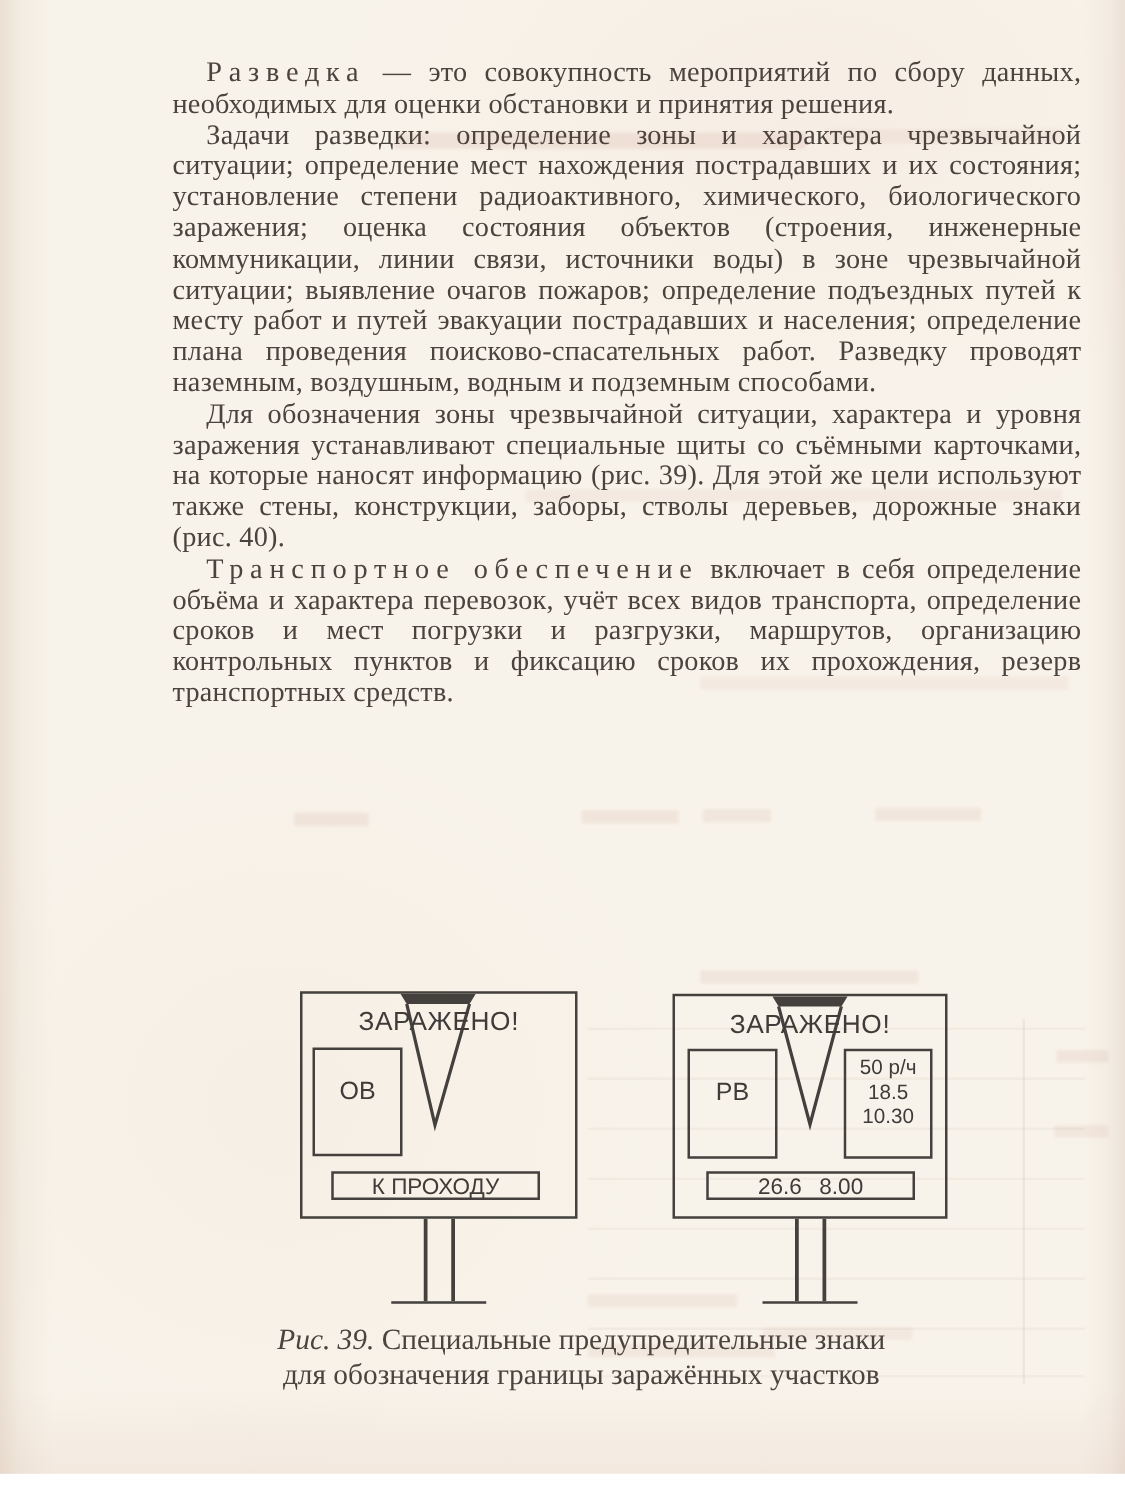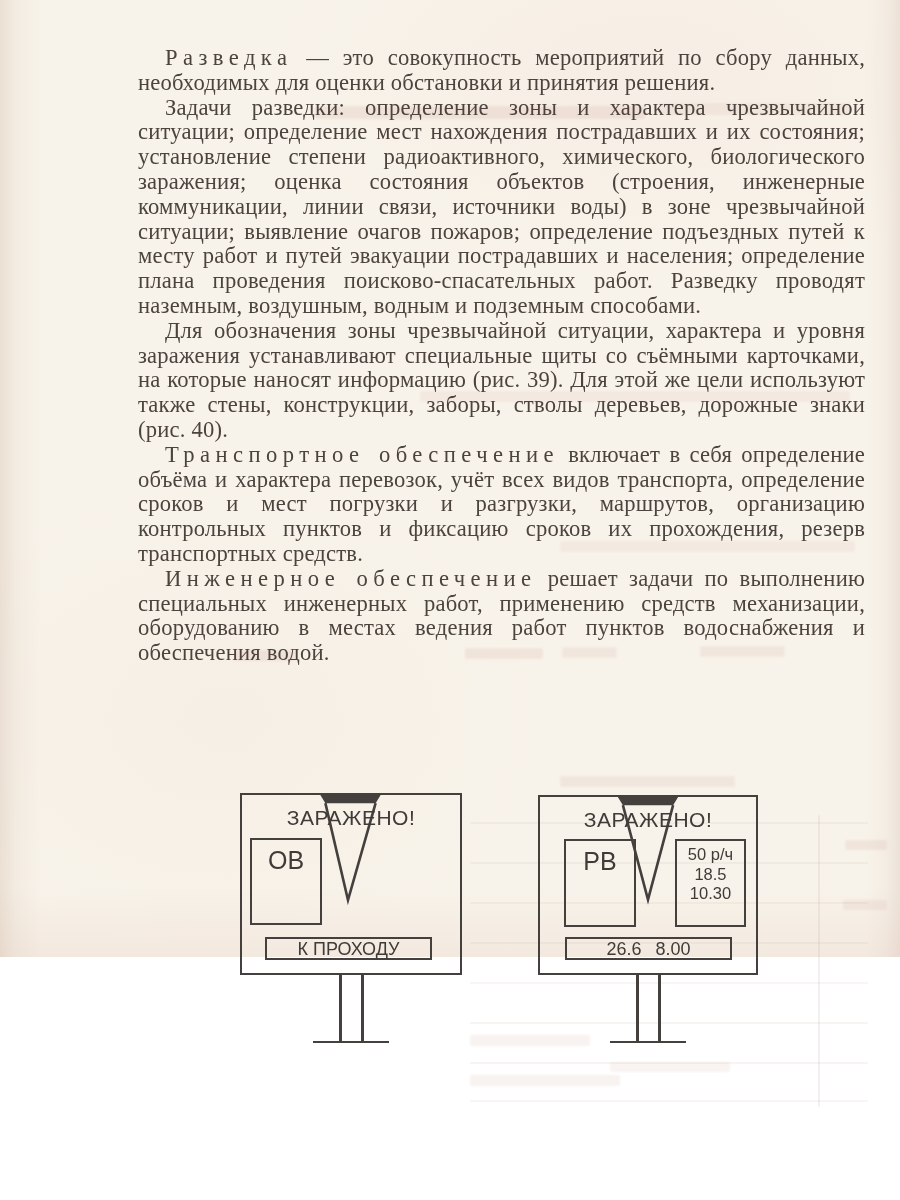--- a/index.html
+++ b/index.html
@@ -1,18 +1,18 @@
 <!DOCTYPE html>
 <html lang="ru"><head>
 <meta charset="utf-8">
 <style>
   html,body { margin:0; padding:0; }
   body { width:900px; height:1200px; position:relative; overflow:hidden;
          font-family:"Liberation Serif","DejaVu Serif",serif; }
-  .page { position:absolute; inset:0; width:900px; height:957px;
+  .page { position:absolute; inset:0; width:900px; height:1179px;
     background:
       radial-gradient(60% 30% at 72% 8%, rgba(233,190,178,.10), rgba(233,190,178,0) 70%),
       radial-gradient(50% 35% at 25% 75%, rgba(225,200,180,.10), rgba(225,200,180,0) 70%),
       linear-gradient(90deg, rgba(201,173,152,.28) 0px, rgba(208,184,164,.12) 16px, rgba(208,184,164,0) 42px),
       linear-gradient(270deg, rgba(196,164,152,.22) 0px, rgba(196,164,152,.08) 14px, rgba(196,164,152,0) 34px),
       linear-gradient(0deg, rgba(222,190,178,.20) 0px, rgba(222,190,178,0) 70px),
       #f8f3ea;
   }
   
   .ghost { position:absolute; inset:0; pointer-events:none; }
@@ -26,22 +26,22 @@
   .lead { letter-spacing:.24em; }
   
   .sign { position:absolute; box-sizing:border-box; border:2.6px solid #43403d;
           font-family:"Liberation Sans","DejaVu Sans",sans-serif; color:#3f3b38; }
   .sign-a { left:240px; top:793px; width:222px; height:182px; }
   .sign-b { left:538px; top:795px; width:220px; height:180px; }
   .vmark { position:absolute; left:0; top:0; width:100%; height:100%; }
   .sign-header { position:absolute; top:11px; left:0; right:0; text-align:center;
     font-size:21px; letter-spacing:.5px; font-weight:400; }
   .sbox { position:absolute; box-sizing:border-box; border:2px solid #43403d; text-align:center; }
-  .lb { left:8px;  top:43px;  width:72px; height:87px; font-size:25px; padding-top:6px; }
-  .sign-b .lb { left:10px; top:42px; height:88px;margin-left:14px; }
+  .lb { left:8px;  top:43px;  width:72px; height:87px; font-size:20px; padding-top:22px; }
+  .sign-b .lb { left:10px; top:42px; height:88px; }
   .rb { left:133px; top:43px; width:71px; height:87px; font-size:16.5px; line-height:19.5px; padding-top:4px; }
   .sign-b .rb { left:135px; top:42px; height:88px; }
   .bb { left:23px; top:142px; width:167px; height:23px; font-size:18px; line-height:20px; }
   .sign-b .bb { left:25px; top:140px; }
   .gap { word-spacing:9px; }
   .post { position:absolute; width:76px; height:66px; border-bottom:2.5px solid #43403d; }
   .post::before, .post::after { content:""; position:absolute; top:0; bottom:0; width:2.5px; background:#43403d; }
   .post::before { left:26px; } .post::after { left:48px; }
   .post-a { left:313px; top:975px; }
   .post-b { left:610px; top:975px; }
@@ -80,21 +80,20 @@
     <i class="ln" style="left:470px; top:1022px; width:398px; height:2px; opacity:.10;"></i>
     <i class="ln" style="left:470px; top:1062px; width:398px; height:2px; opacity:.10;"></i>
     <i class="ln" style="left:470px; top:1100px; width:398px; height:2px; opacity:.09;"></i>
   </div>
 
   <div class="text-block">
     <p class="para"><span class="lead">Разведка</span><span> — это совокупность мероприятий по сбору данных, необходимых для оценки обстановки и принятия решения.</span></p>
     <p class="para"><span>Задачи разведки: определение зоны и характера чрезвычайной ситуации; определение мест нахождения пострадавших и их состояния; установление степени радиоактивного, химического, биологического заражения; оценка состояния объектов (строения, инженерные коммуникации, линии связи, источники воды) в зоне чрезвычайной ситуации; выявление очагов пожаров; определение подъездных путей к месту работ и путей эвакуации пострадавших и населения; определение плана проведения поисково-спасательных работ. Разведку проводят наземным, воздушным, водным и подземным способами.</span></p>
     <p class="para"><span>Для обозначения зоны чрезвычайной ситуации, характера и уровня заражения устанавливают специальные щиты со съёмными карточками, на которые наносят информацию (рис. 39). Для этой же цели используют также стены, конструкции, заборы, стволы деревьев, дорожные знаки (рис. 40).</span></p>
     <p class="para"><span class="lead">Транспортное обеспечение</span><span> включает в себя определение объёма и характера перевозок, учёт всех видов транспорта, определение сроков и мест погрузки и разгрузки, маршрутов, организацию контрольных пунктов и фиксацию сроков их прохождения, резерв транспортных средств.</span></p>
-    <p class="para"><span class="lead">Инженерное обеспечение</span><span> решает задачи по выполнению специальных инженерных работ, применению средств механизации, оборудованию в местах ведения работ пунктов водоснабжения и обеспечения водой.</span></p>
   </div>
 
   <div class="sign sign-a">
     <svg class="vmark" viewBox="0 0 217 177" xmlns="http://www.w3.org/2000/svg">
       <polygon points="78,0 138,0 133,8 83,8" fill="#43403d"></polygon>
       <polyline points="83,8 105.5,104.5 133,8" fill="none" stroke="#43403d" stroke-width="2.6"></polyline>
     </svg>
     <div class="sign-header">ЗАРАЖЕНО!</div>
     <div class="sbox lb"><span>ОВ</span></div>
     <div class="sbox bb">К ПРОХОДУ</div>
@@ -112,15 +111,19 @@
       <div>18.5</div>
       <div>10.30</div>
       <div></div>
     </div>
     <div class="sbox bb gap">26.6 8.00</div>
   </div>
 
   <div class="post post-a"></div>
   <div class="post post-b"></div>
 
+  <div class="caption">
+    <div><span class="cap-lead">Рис. 39.</span><span> Специальные предупредительные знаки</span></div>
+    <div>для обозначения границы заражённых участков</div>
+  </div>
 
 
 </div>
 
 </body></html>

